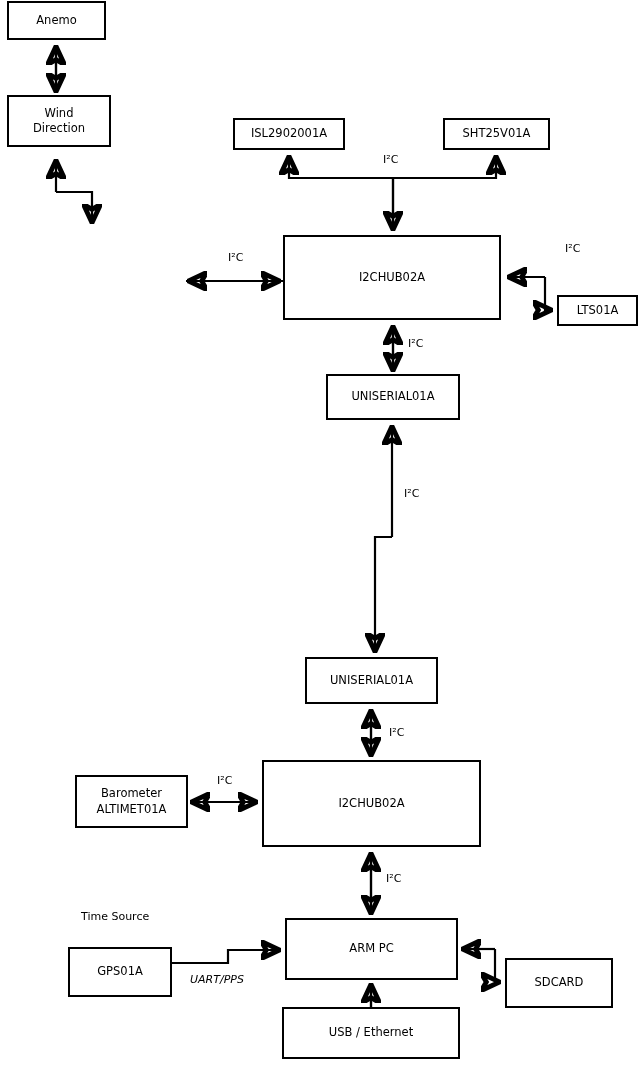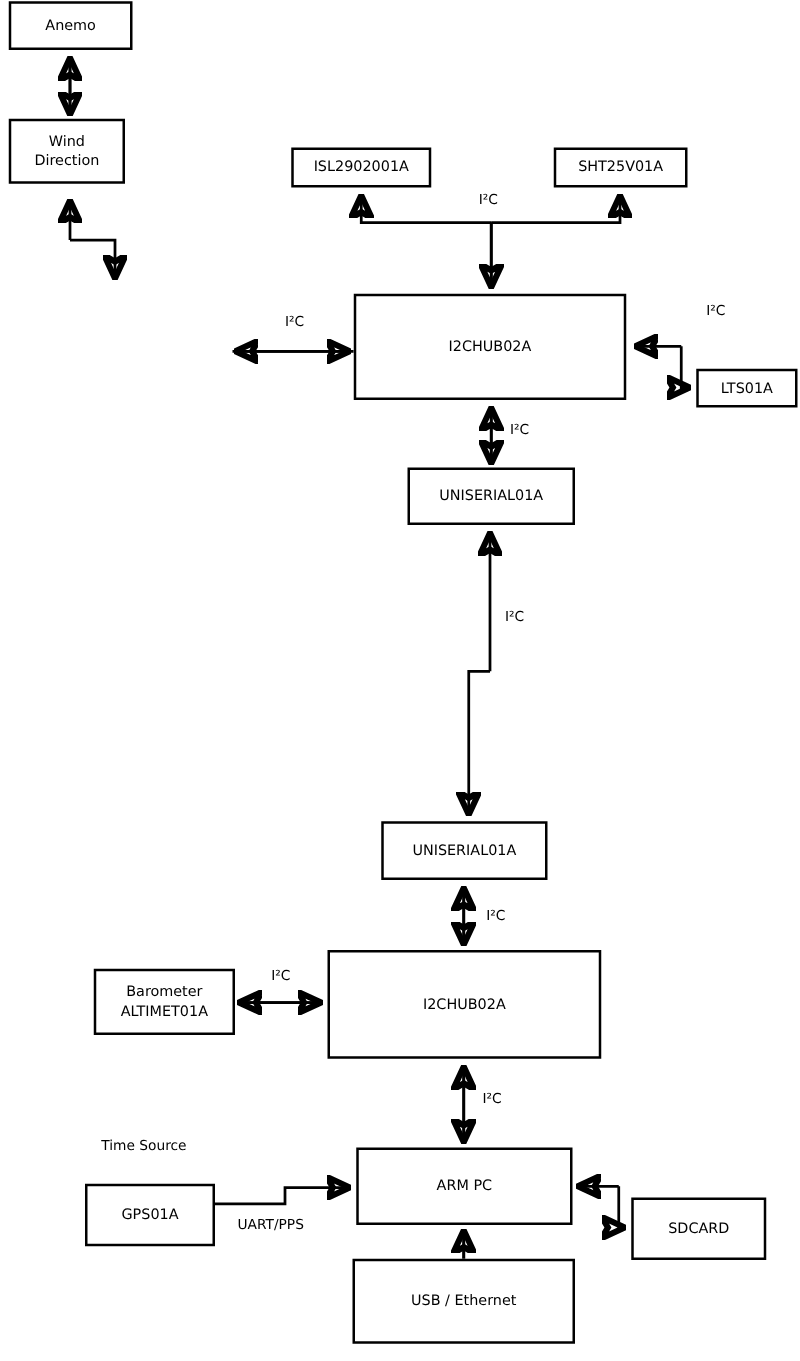--- a/index.html
+++ b/index.html
@@ -99,21 +99,21 @@
 
     <g>
       <line x1="371" y1="1025" x2="371" y2="986" marker-end="url(#ah)"></line>
       <line x1="371" y1="988" x2="371" y2="1028" marker-end="url(#ah)"></line>
     </g>
   </svg>
 
   <div class="node" style="left:7px;  top:1px;    width:99px;  height:39px;">
       <span>Anemo</span>
     </div>
-  <div class="node" style="left:7px;  top:95px;   width:93px;  height:52px;">
+  <div class="node" style="left:7px;  top:95px;   width:104px;  height:52px;">
       <span>Wind
 Direction</span>
     </div>
   <div class="node" style="left:233px;top:118px;  width:112px; height:32px;">
       <span>ISL2902001A</span>
     </div>
   <div class="node" style="left:443px;top:118px;  width:107px; height:32px;">
       <span>SHT25V01A</span>
     </div>
   <div class="node" style="left:283px;top:235px;  width:218px; height:85px;">
@@ -137,29 +137,29 @@
     </div>
   <div class="node" style="left:68px; top:936px;  width:104px; height:50px;margin-top:11px;">
       <span>GPS01A</span>
     </div>
   <div class="node" style="left:285px;top:918px;  width:173px; height:62px;">
       <span>ARM PC</span>
     </div>
   <div class="node" style="left:505px;top:958px;  width:108px; height:50px;">
       <span>SDCARD</span>
     </div>
-  <div class="node" style="left:282px;top:1007px; width:178px; height:68px;">
+  <div class="node" style="left:282px;top:1007px; width:178px; height:52px;">
       <span>USB / Ethernet</span>
     </div>
 
   <div class="edge-label" style="left:383px; top:153px;">I²C</div>
   <div class="edge-label" style="left:228px; top:251px;">I²C</div>
   <div class="edge-label" style="left:565px; top:242px;">I²C</div>
   <div class="edge-label" style="left:408px; top:337px;">I²C</div>
   <div class="edge-label" style="left:404px; top:487px;">I²C</div>
   <div class="edge-label" style="left:389px; top:726px;">I²C</div>
   <div class="edge-label" style="left:217px; top:774px;">I²C</div>
   <div class="edge-label" style="left:386px; top:872px;">I²C</div>
-  <div class="edge-label" style="left:190px; top:973px;">UART/PPS</div>
+  <div class="edge-label" style="left:190px; top:973px;font-style:italic;">UART/PPS</div>
 
   <div class="free-label" style="left:81px; top:910px;">Time Source</div>
 
 </div>
 
 </body></html>

